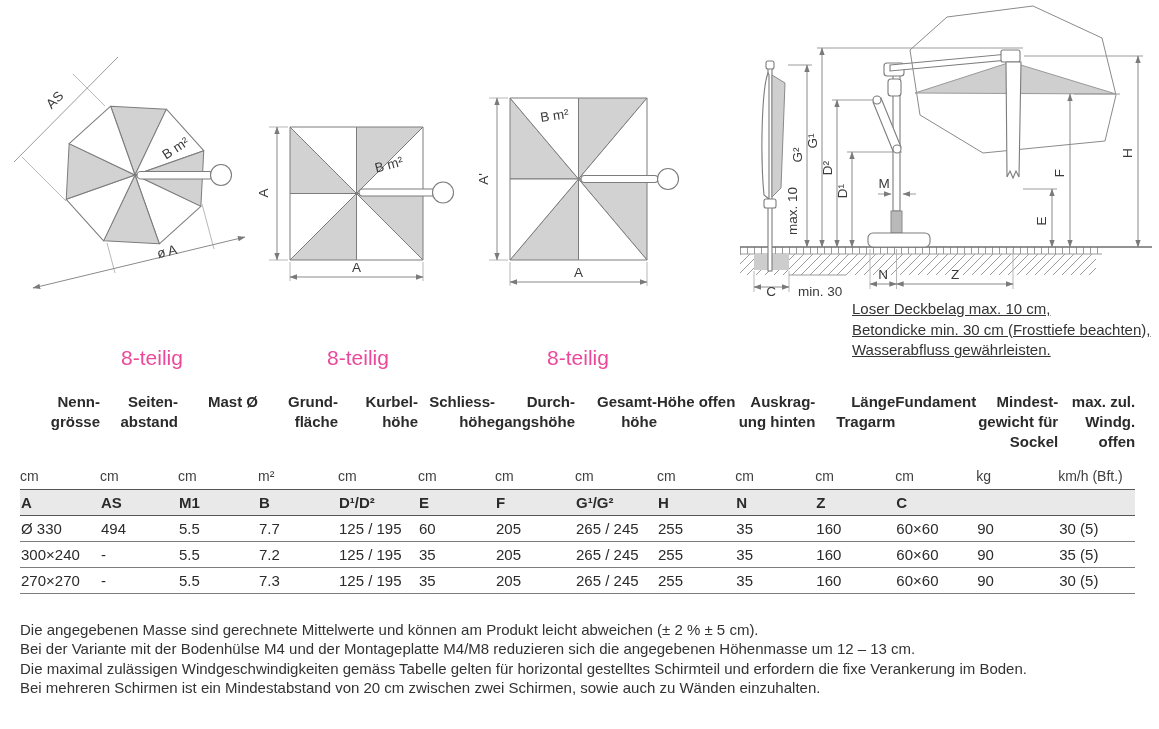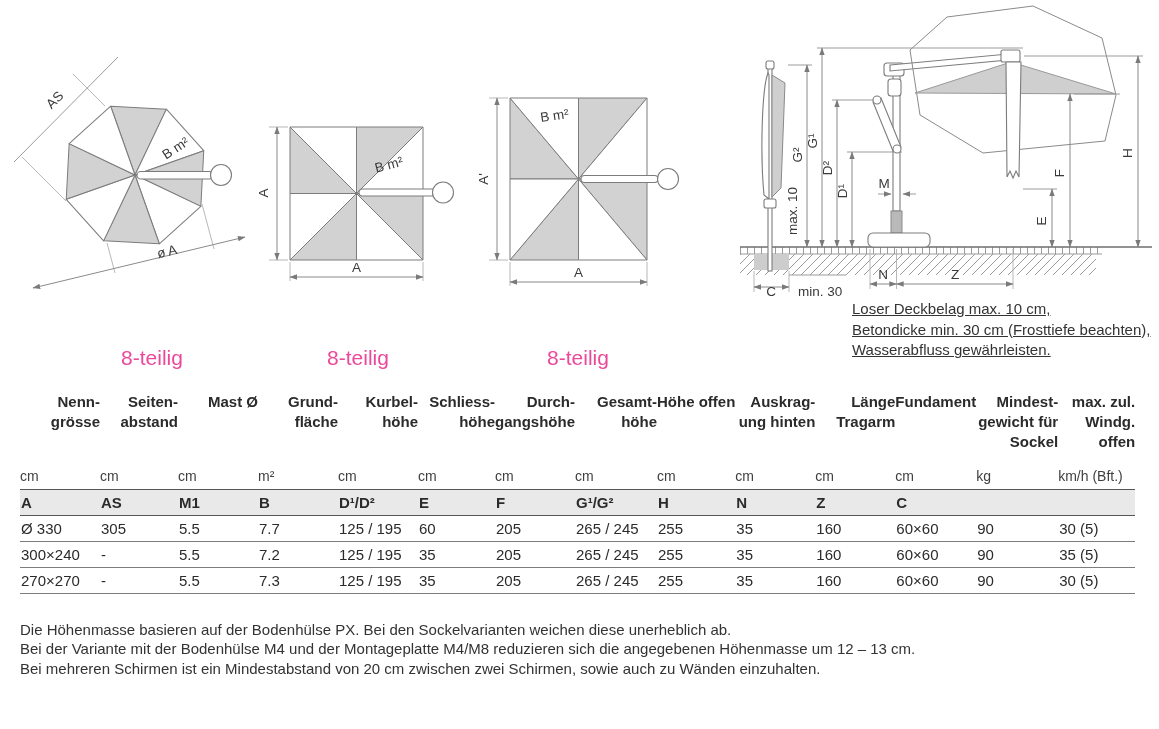--- a/index.html
+++ b/index.html
@@ -282,21 +282,21 @@
         <td>G¹/G²</td>
         <td>H</td>
         <td>N</td>
         <td>Z</td>
         <td>C</td>
         <td></td>
         <td></td>
       </tr>
       <tr class="data">
         <td>Ø 330</td>
-        <td>305</td>
+        <td>494</td>
         <td>5.5</td>
         <td>7.7</td>
         <td>125 / 195</td>
         <td>60</td>
         <td>205</td>
         <td>265 / 245</td>
         <td>255</td>
         <td>35</td>
         <td>160</td>
         <td>60×60</td>
@@ -332,18 +332,19 @@
         <td>35</td>
         <td>160</td>
         <td>60×60</td>
         <td>90</td>
         <td>30 (5)</td>
       </tr>
     </tbody>
   </table>
 
   <div class="footnotes">
-    <p>Die Höhenmasse basieren auf der Bodenhülse PX. Bei den Sockelvarianten weichen diese unerheblich ab.</p>
+    <p>Die angegebenen Masse sind gerechnete Mittelwerte und können am Produkt leicht abweichen (± 2 % ± 5 cm).</p>
     <p>Bei der Variante mit der Bodenhülse M4 und der Montageplatte M4/M8 reduzieren sich die angegebenen Höhenmasse um 12 – 13 cm.</p>
+    <p>Die maximal zulässigen Windgeschwindigkeiten gemäss Tabelle gelten für horizontal gestelltes Schirmteil und erfordern die fixe Verankerung im Boden.</p>
     <p>Bei mehreren Schirmen ist ein Mindestabstand von 20 cm zwischen zwei Schirmen, sowie auch zu Wänden einzuhalten.</p>
   </div>
 
 </div>
 
 </body></html>

